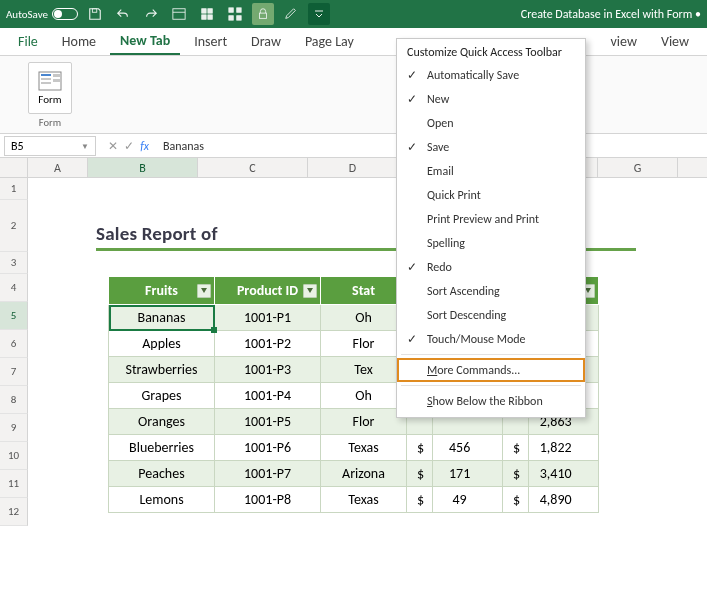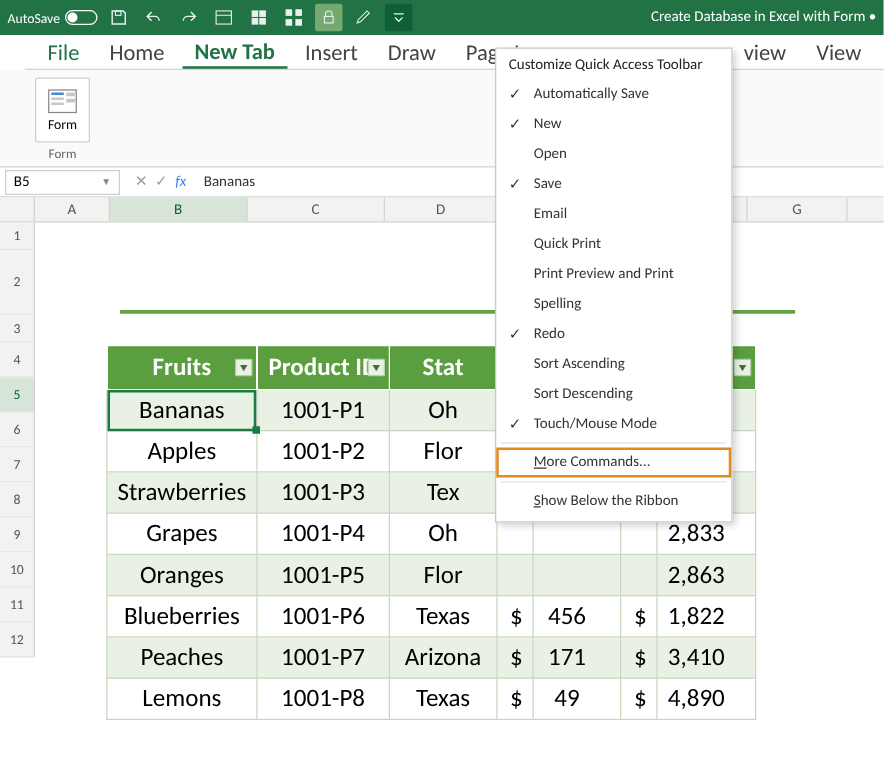--- a/index.html
+++ b/index.html
@@ -10,21 +10,21 @@
   .autosave { display: flex; align-items: center; gap: 4px; }
   .toggle { width: 26px; height: 12px; border: 1px solid #fff; border-radius: 7px; position: relative; }
   .toggle::before { content:""; position:absolute; left:1px; top:1px; width:8px; height:8px; border-radius:50%; background:#fff; }
   .qat-btn { width: 22px; height: 22px; display: flex; align-items: center; justify-content: center; color: #fff; opacity: .9; cursor: pointer; }
   .qat-btn svg { fill: currentColor; stroke: currentColor; }
   .qat-dropdown-btn { background: #0d5c35; border-radius: 2px; position: relative; }
   .titlebar .spacer { flex: 1; }
   .doc-title { font-size: 12px; margin-left: 32px; }
 
   
-  .ribbon-tabs { display: flex; align-items: center; height: 28px; border-bottom: 1px solid #d4d4d4; padding: 0 8px; gap: 4px; font-size: 18px; color: #444; margin-left: 20px; }
+  .ribbon-tabs { display: flex; align-items: center; height: 28px; border-bottom: 1px solid #d4d4d4; padding: 0 8px; gap: 4px; font-size: 14px; color: #444; }
   .ribbon-tab { padding: 0 10px; height: 100%; display:flex; align-items:center; cursor: pointer; }
   .ribbon-tab.file { color: #217346; font-weight: 400; }
   .ribbon-tab.active { color: #217346; border-bottom: 2px solid #217346; font-weight: 600; }
 
   
   .ribbon-content { height: 78px; border-bottom: 1px solid #d4d4d4; background: #fafafa; display:flex; align-items:flex-start; padding: 6px 28px; gap: 8px; }
   .ribbon-group { display:flex; flex-direction:column; align-items:center; gap:2px; }
   .form-btn { width: 44px; height: 52px; border: 1px solid #cfcfcf; border-radius: 2px; display:flex; flex-direction:column; align-items:center; justify-content:center; gap:2px; background:#fff; cursor:pointer; }
   .form-btn .ic { width: 24px; height: 20px; }
   .group-label { font-size: 10.5px; color:#666; }
@@ -46,21 +46,21 @@
   .wA{width:60px}.wB{width:110px}.wC{width:110px}.wD{width:90px}.wE{width:100px}.wF{width:100px}.wG{width:80px}
 
   .rows { position: relative; }
   .row-h { position:absolute; left:0; width:28px; height:22px; border-bottom:1px solid #e3e3e3; border-right:1px solid #d4d4d4; background:#f3f2f1; display:flex; align-items:center; justify-content:center; font-size:11px; color:#555; }
   .row-h.sel { background:#d7e5d9; color:#0f5c33; }
 
   
   .report-title { position:absolute; left:96px; top:44px; font-size:19px; font-weight:600; color:#3a3a4a; letter-spacing:.2px; }
   .report-title-underline { position:absolute; left:96px; top:70px; width:540px; height:3px; background:#66a24a; }
 
-  table.data { position:absolute; left:85px; top:98px; border-collapse:collapse; font-size:20px; }
+  table.data { position:absolute; left:108px; top:98px; border-collapse:collapse; font-size:14px; }
   table.data th { background:#5a9e3f; color:#fff; font-weight:600; padding:5px 8px; border:1px solid #fff; text-align:center; position:relative; }
   table.data th .filter { position:absolute; right:3px; top:50%; transform:translateY(-50%); width:14px; height:14px; background:#e8f1e4; border:1px solid #b8cdb0; border-radius:1px; display:flex; align-items:center; justify-content:center; cursor:pointer; }
   table.data th .filter::after { content:""; border-left:3px solid transparent; border-right:3px solid transparent; border-top:5px solid #4a6b3b; }
   table.data td { border:1px solid #c9d7c1; padding:4px 8px; text-align:center; height:22px; }
   table.data tr.alt td { background:#e8f1e4; }
   table.data td.dollar { text-align:left; padding-left:10px; width:16px; }
   table.data td.num { padding-right:24px; }
   table.data td.active { outline: 2px solid #1a7b43; outline-offset:-2px; position:relative; }
   table.data td.active::after { content:""; position:absolute; right:-3px; bottom:-3px; width:6px; height:6px; background:#1a7b43; }
 
@@ -205,20 +205,21 @@
     <div class="row-h" style="top:96px;height:28px">4</div>
     <div class="row-h sel" style="top:124px;height:28px">5</div>
     <div class="row-h" style="top:152px;height:28px">6</div>
     <div class="row-h" style="top:180px;height:28px">7</div>
     <div class="row-h" style="top:208px;height:28px">8</div>
     <div class="row-h" style="top:236px;height:28px">9</div>
     <div class="row-h" style="top:264px;height:28px">10</div>
     <div class="row-h" style="top:292px;height:28px">11</div>
     <div class="row-h" style="top:320px;height:28px">12</div>
 
+    <div class="report-title">Sales Report of</div>
     <div class="report-title-underline"></div>
 
     <table class="data">
       <tbody>
           <tr>
         <th class="cB"><span>Fruits</span><span class="filter"></span></th>
         <th class="cC"><span>Product ID</span><span class="filter"></span></th>
         <th class="cD"><span>Stat</span></th>
         <th class="cE1" colspan="2"></th>
         <th class="cF2" colspan="2"><span>ales</span><span class="filter"></span></th>

